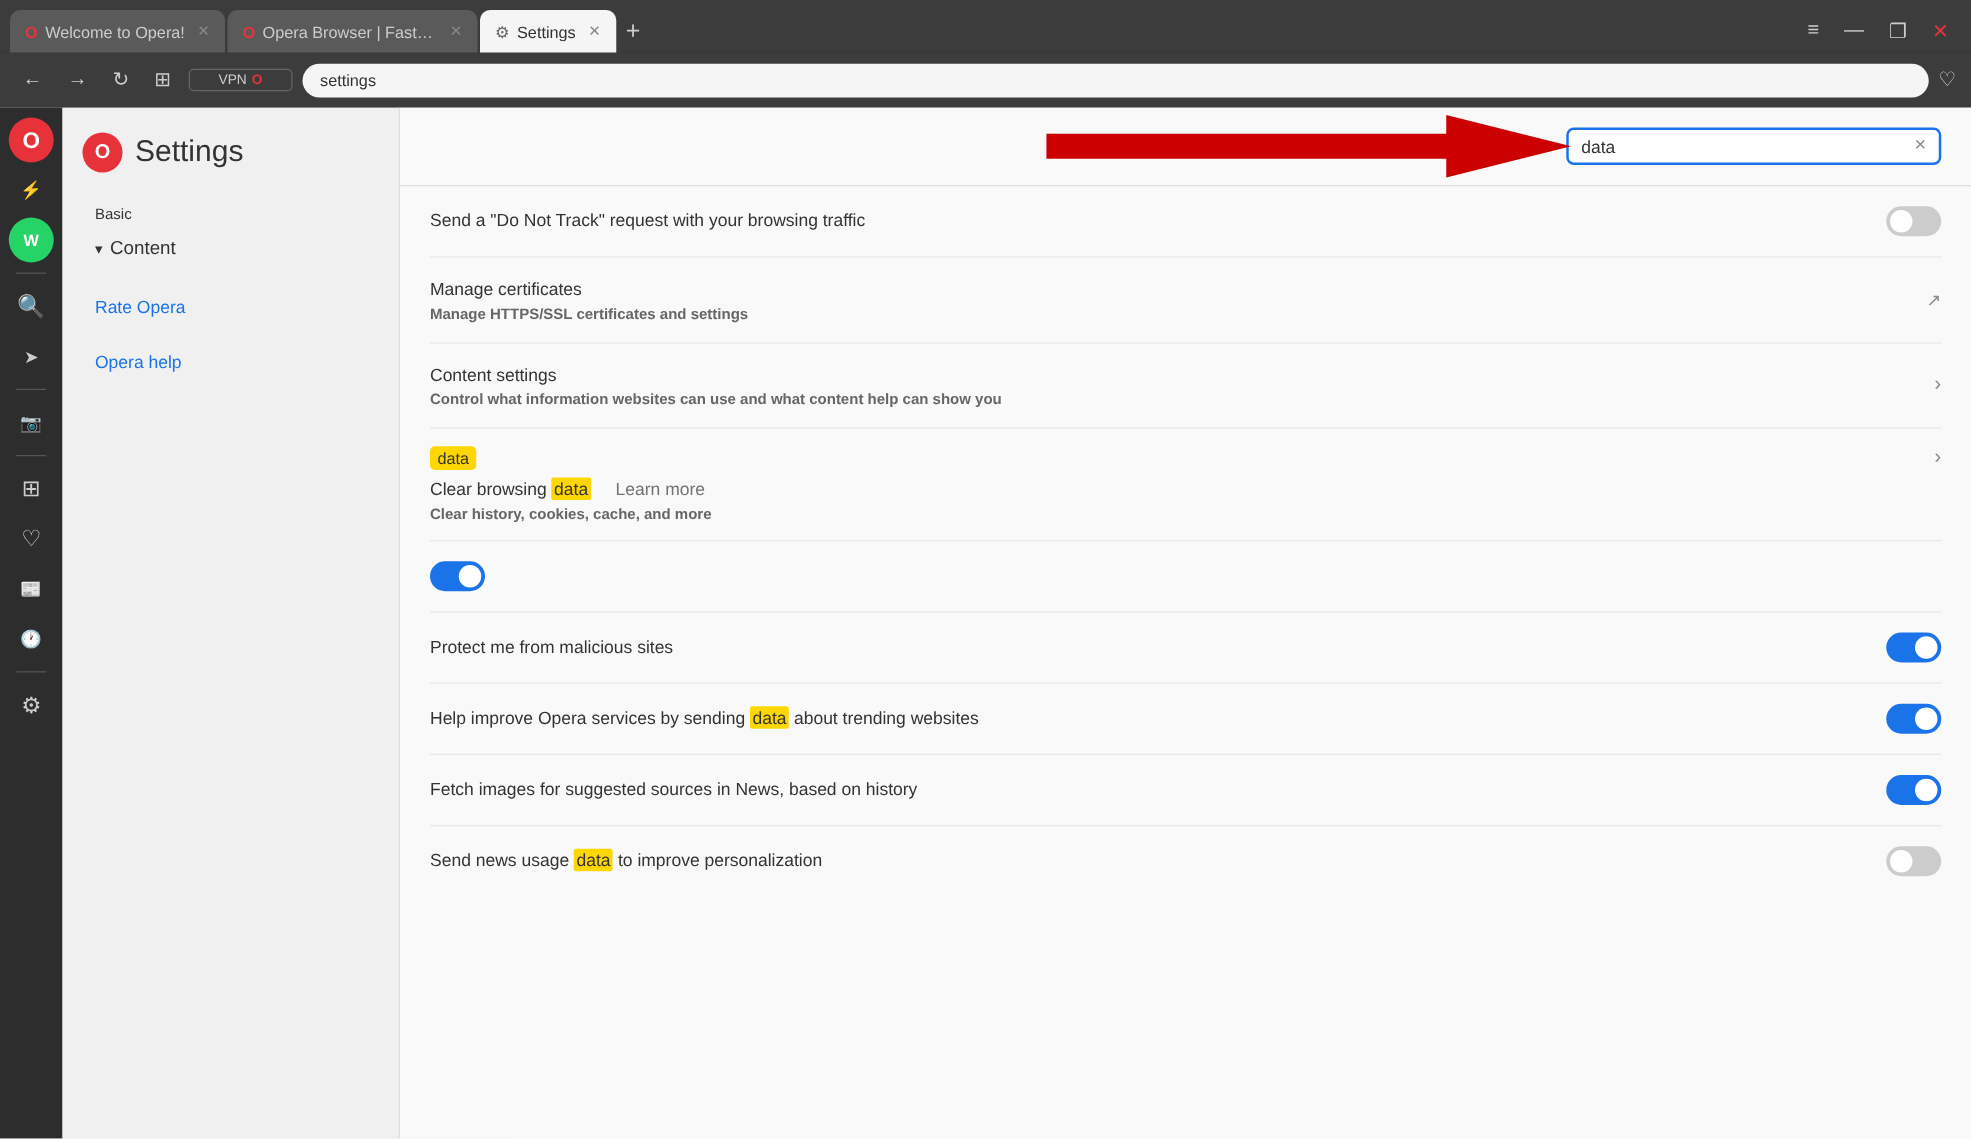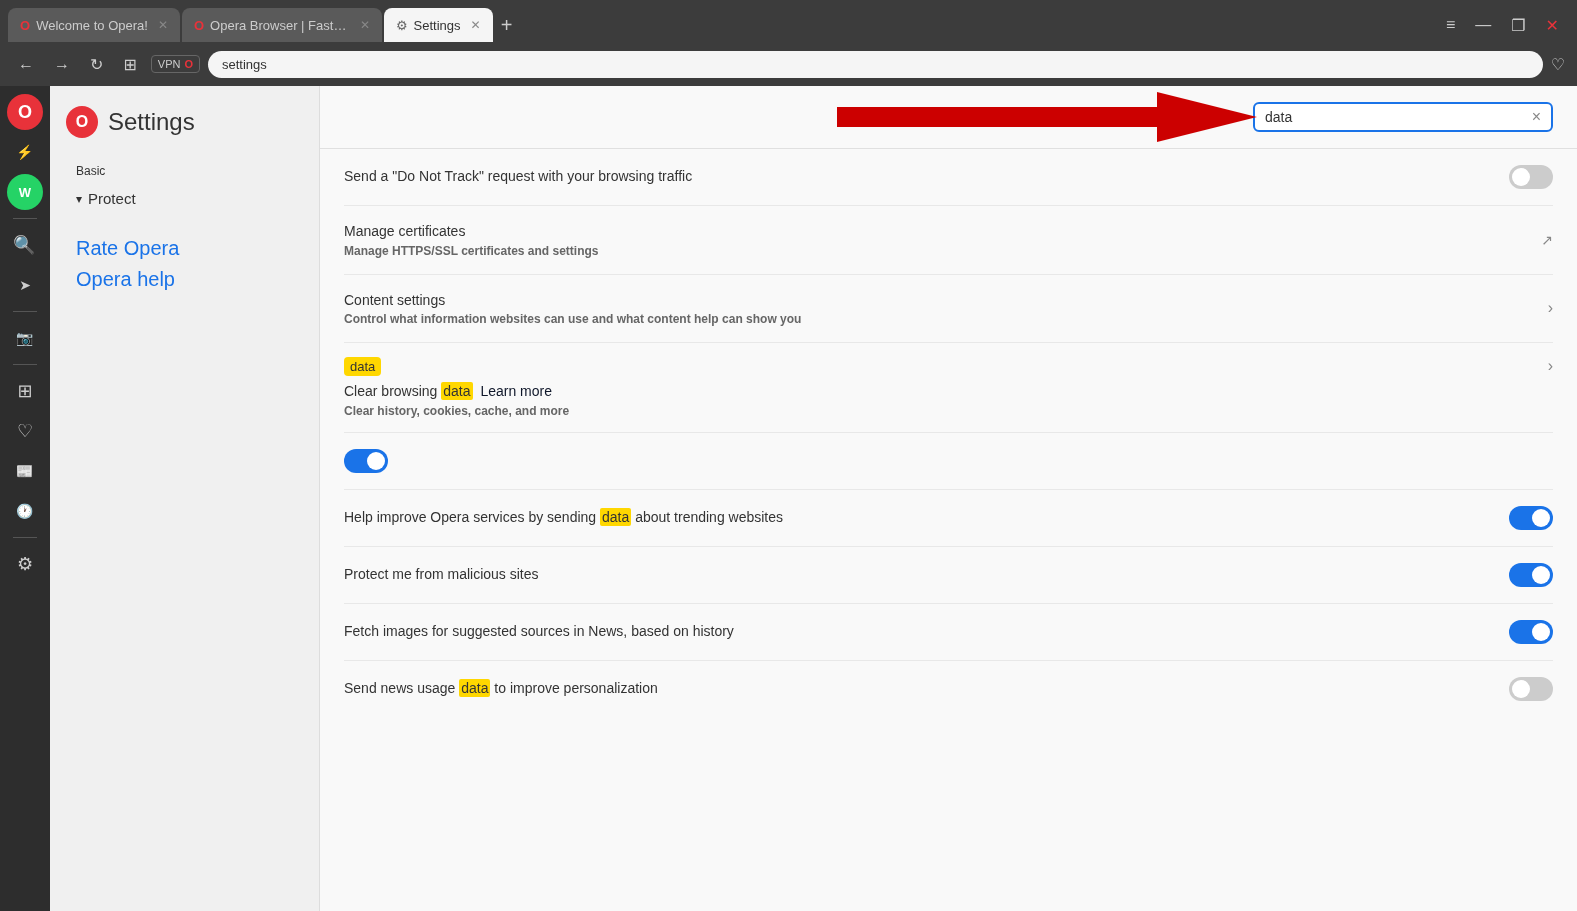--- a/index.html
+++ b/index.html
@@ -12,55 +12,55 @@
     .tab.inactive { background: #5a5a5a; color: #ccc; }
     .tab-title { white-space: nowrap; overflow: hidden; text-overflow: ellipsis; max-width: 140px; }
     .tab-close { cursor: pointer; color: #888; font-size: 12px; margin-left: 4px; }
     .tab-new { background: none; border: none; color: #ccc; font-size: 20px; cursor: pointer; padding: 0 8px; }
     .tab-actions { margin-left: auto; display: flex; align-items: center; gap: 8px; padding-right: 12px; }
     .win-btn { background: none; border: none; color: #ccc; font-size: 16px; cursor: pointer; padding: 2px 6px; }
 
     .address-bar { display: flex; align-items: center; padding: 6px 12px; background: #3c3c3c; gap: 8px; height: 44px; }
     .nav-btn { background: none; border: none; color: #ccc; font-size: 16px; cursor: pointer; padding: 2px 6px; }
     .address-input { flex: 1; background: #f5f5f5; border: none; border-radius: 16px; padding: 6px 14px; font-size: 13px; color: #333; }
-    .vpn-badge { background: #3c3c3c; border: 1px solid #666; border-radius: 4px; color: #ccc; font-size: 11px; padding: 2px 6px; display: flex; align-items: flex-start; gap: 4px; }
+    .vpn-badge { background: #3c3c3c; border: 1px solid #666; border-radius: 4px; color: #ccc; font-size: 11px; padding: 2px 23px; display: flex; align-items: flex-start; gap: 4px; }
     .heart-btn { background: none; border: none; color: #ccc; font-size: 16px; cursor: pointer; }
 
     
     .main-layout { display: flex; flex: 1; overflow: hidden; }
 
     
     .opera-sidebar { width: 50px; background: #2d2d2d; display: flex; flex-direction: column; align-items: center; padding: 8px 0; gap: 4px; }
     .sidebar-icon-btn { width: 36px; height: 36px; border-radius: 50%; background: none; border: none; color: #ccc; font-size: 18px; cursor: pointer; display: flex; align-items: center; justify-content: center; }
     .sidebar-icon-btn.active { background: #e8323a; color: white; }
     .sidebar-icon-btn.whatsapp { background: #25d366; color: white; }
     .sidebar-divider { width: 24px; height: 1px; background: #555; margin: 4px 0; }
 
     
     .settings-sidebar { width: 270px; background: #f0f0f0; border-right: 1px solid #ddd; padding: 20px 16px; }
     .settings-sidebar-title { font-size: 24px; font-weight: 500; color: #333; margin-bottom: 20px; display: flex; align-items: center; gap: 10px; }
     .opera-logo { width: 32px; height: 32px; background: #e8323a; border-radius: 50%; display: flex; align-items: center; justify-content: center; color: white; font-size: 16px; font-weight: bold; }
     .nav-item { padding: 6px 10px; cursor: pointer; color: #333; font-size: 12px; border-radius: 4px; }
     .nav-item.section-header { display: flex; align-items: center; gap: 6px; font-size: 15px; }
-    .nav-link { color: #1a73e8; font-size: 20px; padding: 4px 10px; cursor: pointer; text-decoration: none; display: block; }
+    .nav-link { color: #1a73e8; font-size: 14px; padding: 4px 10px; cursor: pointer; text-decoration: none; display: block; margin-top: 20px; }
 
     
     .settings-content { flex: 1; overflow-y: auto; background: #f9f9f9; }
     .settings-header { display: flex; align-items: center; justify-content: flex-end; padding: 16px 24px; border-bottom: 1px solid #e0e0e0; background: #f9f9f9; position: relative; }
     .search-box { display: flex; align-items: center; background: white; border: 2px solid #1a73e8; border-radius: 6px; padding: 4px 10px; gap: 8px; width: 300px; }
     .search-input { border: none; outline: none; font-size: 14px; color: #333; flex: 1; }
     .search-clear { background: none; border: none; color: #888; cursor: pointer; font-size: 16px; }
 
     .settings-list { padding: 0 24px; }
     .setting-row { display: flex; align-items: center; justify-content: space-between; padding: 16px 0; border-bottom: 1px solid #e8e8e8; gap: 16px; }
     .setting-row:last-child { border-bottom: none; }
     .setting-info { flex: 1; }
     .setting-title { font-size: 14px; color: #333; line-height: 1.4; }
     .setting-desc { font-size: 12px; color: #666; margin-top: 2px; font-weight: bold; }
-    .setting-link { color: #0f172a; text-decoration: none; font-size: 14px; margin-left: 4px; cursor: pointer; }
+    .setting-link { color: #737373; text-decoration: none; font-size: 14px; margin-left: 16px; cursor: pointer; }
     .highlight { background: #ffd700; border-radius: 2px; padding: 1px 2px; }
     .tooltip-highlight { background: #ffd700; border-radius: 4px; padding: 2px 6px; font-size: 13px; color: #333; display: inline-block; margin-bottom: 4px; }
 
     
     .toggle { position: relative; display: inline-block; width: 44px; height: 24px; flex-shrink: 0; }
     .toggle input { opacity: 0; width: 0; height: 0; }
     .toggle-slider { position: absolute; cursor: pointer; top: 0; left: 0; right: 0; bottom: 0; background: #ccc; border-radius: 24px; transition: .3s; }
     .toggle-slider:before { position: absolute; content: ""; height: 18px; width: 18px; left: 3px; bottom: 3px; background: white; border-radius: 50%; transition: .3s; }
     .toggle input:checked + .toggle-slider { background: #1a73e8; }
     .toggle input:checked + .toggle-slider:before { transform: translateX(20px); }
@@ -164,21 +164,21 @@
       <div class="opera-logo">
         <span>O</span>
       </div>
       <span>Settings</span>
     </div>
     <div class="nav-item">
       <span>Basic</span>
     </div>
     <div class="nav-item section-header">
       <span style="font-size:12px;">▾</span>
-      <span>Protect</span>
+      <span>Content</span>
     </div>
     <div style="margin-top: 20px;">
       <a class="nav-link" href="#">Rate Opera</a>
       <a class="nav-link" href="#">Opera help</a>
     </div>
   </div>
 
   <div class="settings-content">
 
     <div class="settings-header" style="position:relative;">
@@ -241,42 +241,42 @@
       <div class="setting-row">
         <label class="toggle">
           <input type="checkbox" checked="" style="">
           <span class="toggle-slider"></span>
         </label>
       </div>
 
 
       <div class="setting-row">
         <div class="setting-info">
+          <div class="setting-title">Protect me from malicious sites</div>
+        </div>
+        <label class="toggle">
+          <input type="checkbox" checked="" style="">
+          <span class="toggle-slider"></span>
+        </label>
+      </div>
+
+      <div class="setting-row">
+        <div class="setting-info">
           <div class="setting-title">
             <span>Help improve Opera services by sending </span><span class="highlight">data</span><span> about trending websites</span>
           </div>
         </div>
         <label class="toggle">
           <input type="checkbox" checked="" style="">
           <span class="toggle-slider"></span>
         </label>
       </div>
 
       <div class="setting-row">
         <div class="setting-info">
-          <div class="setting-title">Protect me from malicious sites</div>
-        </div>
-        <label class="toggle">
-          <input type="checkbox" checked="" style="">
-          <span class="toggle-slider"></span>
-        </label>
-      </div>
-
-      <div class="setting-row">
-        <div class="setting-info">
           <div class="setting-title">Fetch images for suggested sources in News, based on history</div>
         </div>
         <label class="toggle">
           <input type="checkbox" checked="" style="">
           <span class="toggle-slider"></span>
         </label>
       </div>
 
       <div class="setting-row">
         <div class="setting-info">

